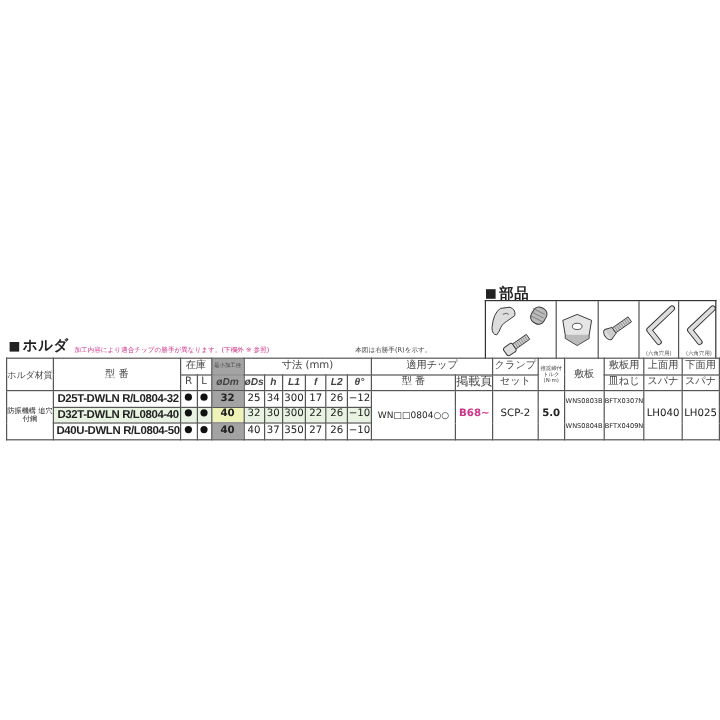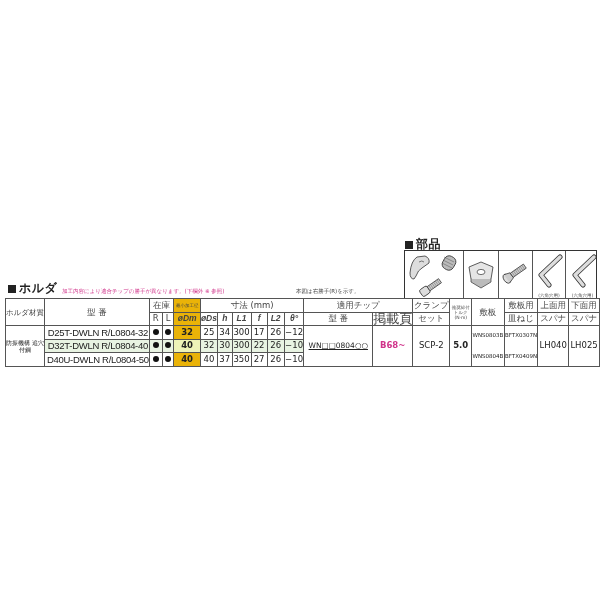--- a/index.html
+++ b/index.html
@@ -7,23 +7,23 @@
   .abs{position:absolute;}
   .sec-title{font-size:12px;font-weight:bold;display:flex;align-items:center;gap:3px;letter-spacing:0.5px;}
   .sq{display:inline-block;width:8px;height:8px;background:#222;}
   .note{font-size:5.5px;white-space:nowrap;}
   .pink{color:#d0338a;}
   .gray{color:#444;}
   table.spec{border-collapse:collapse;position:absolute;left:5px;top:298px;table-layout:fixed;}
   table.spec td{border:1px solid #555;padding:0;text-align:center;vertical-align:middle;font-size:8.5px;height:12.5px;line-height:11px;white-space:nowrap;overflow:hidden;color:#222;}
   table.spec td.hd{color:#444;font-size:8.5px;}
   .it{font-style:italic;font-family:"Liberation Sans",sans-serif;font-weight:bold;}
-  .model{font-family:"Liberation Sans",sans-serif;font-weight:normal;font-size:9.5px !important;letter-spacing:-0.3px;text-align:center;padding-left:2px !important;margin-top:30px;}
+  .model{font-family:"Liberation Sans",sans-serif;font-weight:bold;font-size:9.5px !important;letter-spacing:-0.3px;text-align:center;padding-left:2px !important;margin-top:30px;}
   .dot{display:inline-block;width:6px;height:6px;border-radius:50%;background:#111;}
-  .ylw{background:#eab308;}
+  .ylw{background:#a3a3a3;}
   .grn td{background:#e8f3e2;}
   .grn td.ylw{background:#eef3b8;}
   .tiny{font-size:4.5px !important;line-height:5px !important;}
   .small{font-size:5.5px !important;line-height:6.5px !important;}
   .red{color:#e2231a;font-weight:bold;}
   .thick-b td{border-bottom:1.5px solid #333;}
   .parts{position:absolute;left:404px;top:250px;width:191px;height:48px;border:1px solid #333;border-bottom:none;display:flex;}
   .pcell{border-right:1px solid #555;position:relative;height:48px;}
   .pcell:last-child{border-right:none;}
   .plabel{position:absolute;bottom:1px;left:0;right:0;text-align:center;font-size:4.5px;color:#555;}
@@ -138,41 +138,41 @@
     <td class="hd">R</td>
     <td class="hd">L</td>
     <td class="hd ylw it">øDm</td>
     <td class="hd it">øDs</td>
     <td class="hd it">h</td>
     <td class="hd it">L1</td>
     <td class="hd it">f</td>
     <td class="hd it">L2</td>
     <td class="hd it">θ°</td>
     <td class="hd">型 番</td>
-    <td class="hd" style="font-size:13px;">掲載頁</td>
+    <td class="hd" style="font-size:10px;">掲載頁</td>
     <td class="hd">セット</td>
     <td class="hd">皿ねじ</td>
     <td class="hd">スパナ</td>
     <td class="hd">スパナ</td>
   </tr>
   <tr>
     <td rowspan="3">
           <div class="small" style="font-size:6px !important;line-height:7px !important;white-space:normal;">防振機構 追穴付鋼</div>
         </td>
     <td class="model">D25T-DWLN R/L0804-32</td>
     <td><span class="dot"></span></td>
     <td><span class="dot"></span></td>
     <td class="ylw" style="font-weight:bold;">32</td>
     <td>25</td>
     <td>34</td>
     <td>300</td>
     <td>17</td>
     <td>26</td>
     <td>−12</td>
-    <td rowspan="3" style="font-size:7.5px;text-decoration:underline;">WN□□0804○○</td>
+    <td rowspan="3" style="font-size:7.5px;">WN□□0804○○</td>
     <td rowspan="3" style="color:#d0338a;font-weight:bold;">B68~</td>
     <td rowspan="3">SCP-2</td>
     <td rowspan="3" class="red">5.0</td>
     <td rowspan="3" style="font-size:5.5px;">
       <div style="margin-bottom:10px;">WNS0803B</div>
       <div>WNS0804B</div>
     </td>
     <td rowspan="3" style="font-size:5.5px;">
       <div style="margin-bottom:10px;">BFTX0307N</div>
       <div>BFTX0409N</div>

